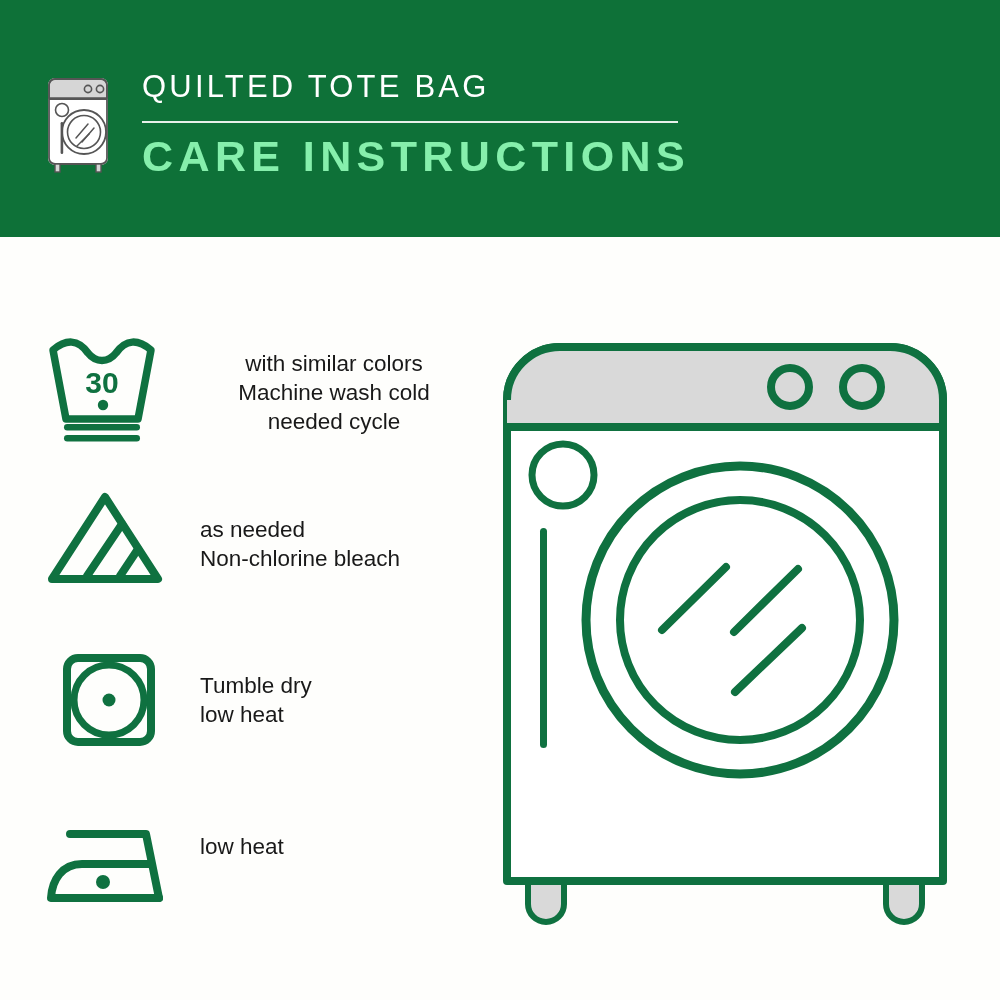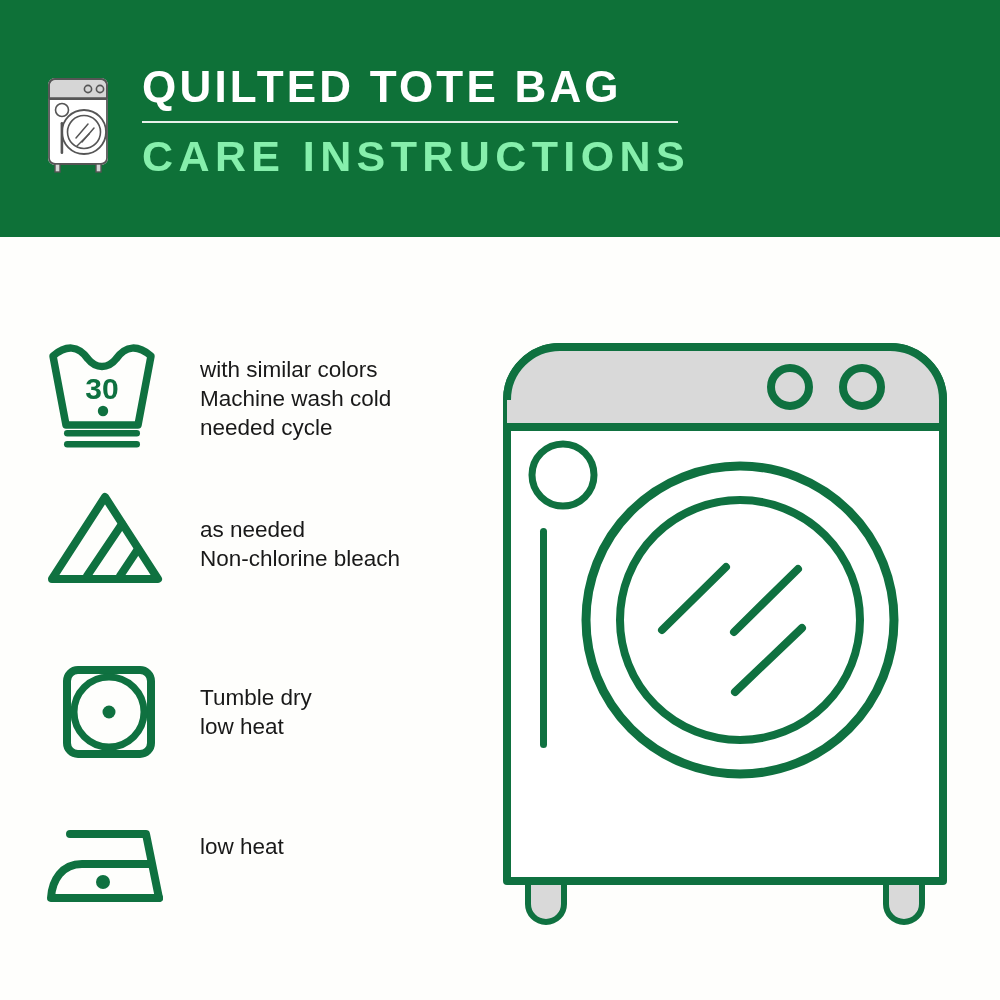--- a/index.html
+++ b/index.html
@@ -38,22 +38,22 @@
     height: 104px;
   }
   .header-text {
     position: absolute;
     left: 142px;
     top: 62px;
     width: 580px;
   }
   .title-main {
     color: #ffffff;
-    font-size: 44px;
-    font-weight: 700;
+    font-size: 31px;
+    font-weight: 400;
     letter-spacing: 3.2px;
     line-height: 50px;
     white-space: nowrap;
     font-family: "Liberation Sans", sans-serif;
   }
   .title-rule {
     margin: 9px 0 8px 0;
     height: 2px;
     background: #e8f0ea;
     width: 536px;
@@ -148,21 +148,21 @@
     <div class="header-text">
       <div class="title-main">QUILTED TOTE BAG</div>
       <div class="title-rule"></div>
       <div class="title-sub">CARE INSTRUCTIONS</div>
     </div>
 
   </div>
 
   <div class="care-list">
 
-    <div class="care-row" style="top:106px;">
+    <div class="care-row" style="top:100px;text-align:center;">
       <div class="care-symbol">
         <svg width="120" height="110" viewBox="0 0 120 110">
 
           <path d="M7 13 C20 2 32 2 42 16 C50 26 62 26 70 16 C80 2 92 2 105 13
                    L92 82 L20 82 Z" fill="none" stroke="#0f7140" stroke-width="7.5" stroke-linejoin="round" stroke-linecap="round"></path>
 
           <text x="56" y="56" text-anchor="middle" font-family="Liberation Sans, sans-serif" font-size="30" font-weight="700" fill="#0f7140">30</text>
 
           <circle cx="57" cy="68" r="5.2" fill="#0f7140"></circle>
 
@@ -186,21 +186,21 @@
           <line x1="76" y1="33" x2="41" y2="85" stroke="#0f7140" stroke-width="8" stroke-linecap="round"></line>
           <line x1="92" y1="58" x2="74" y2="85" stroke="#0f7140" stroke-width="8" stroke-linecap="round"></line>
         </svg>
       </div>
       <div class="care-text" style="top:28px;">
         <div>as needed</div>
         <div>Non-chlorine bleach</div>
       </div>
     </div>
 
-    <div class="care-row" style="top:411px;padding-left:32px;">
+    <div class="care-row" style="top:399px;padding-left:32px;">
       <div class="care-symbol" style="top:8px;">
         <svg width="120" height="110" viewBox="0 0 120 110">
           <rect x="21" y="14" width="84" height="84" rx="11" ry="11" fill="none" stroke="#0f7140" stroke-width="8"></rect>
           <circle cx="63" cy="56" r="35" fill="none" stroke="#0f7140" stroke-width="7"></circle>
           <circle cx="63" cy="56" r="6.5" fill="#0f7140"></circle>
         </svg>
       </div>
       <div class="care-text" style="top:35px;">
         <div>Tumble dry</div>
         <div>low heat</div>

